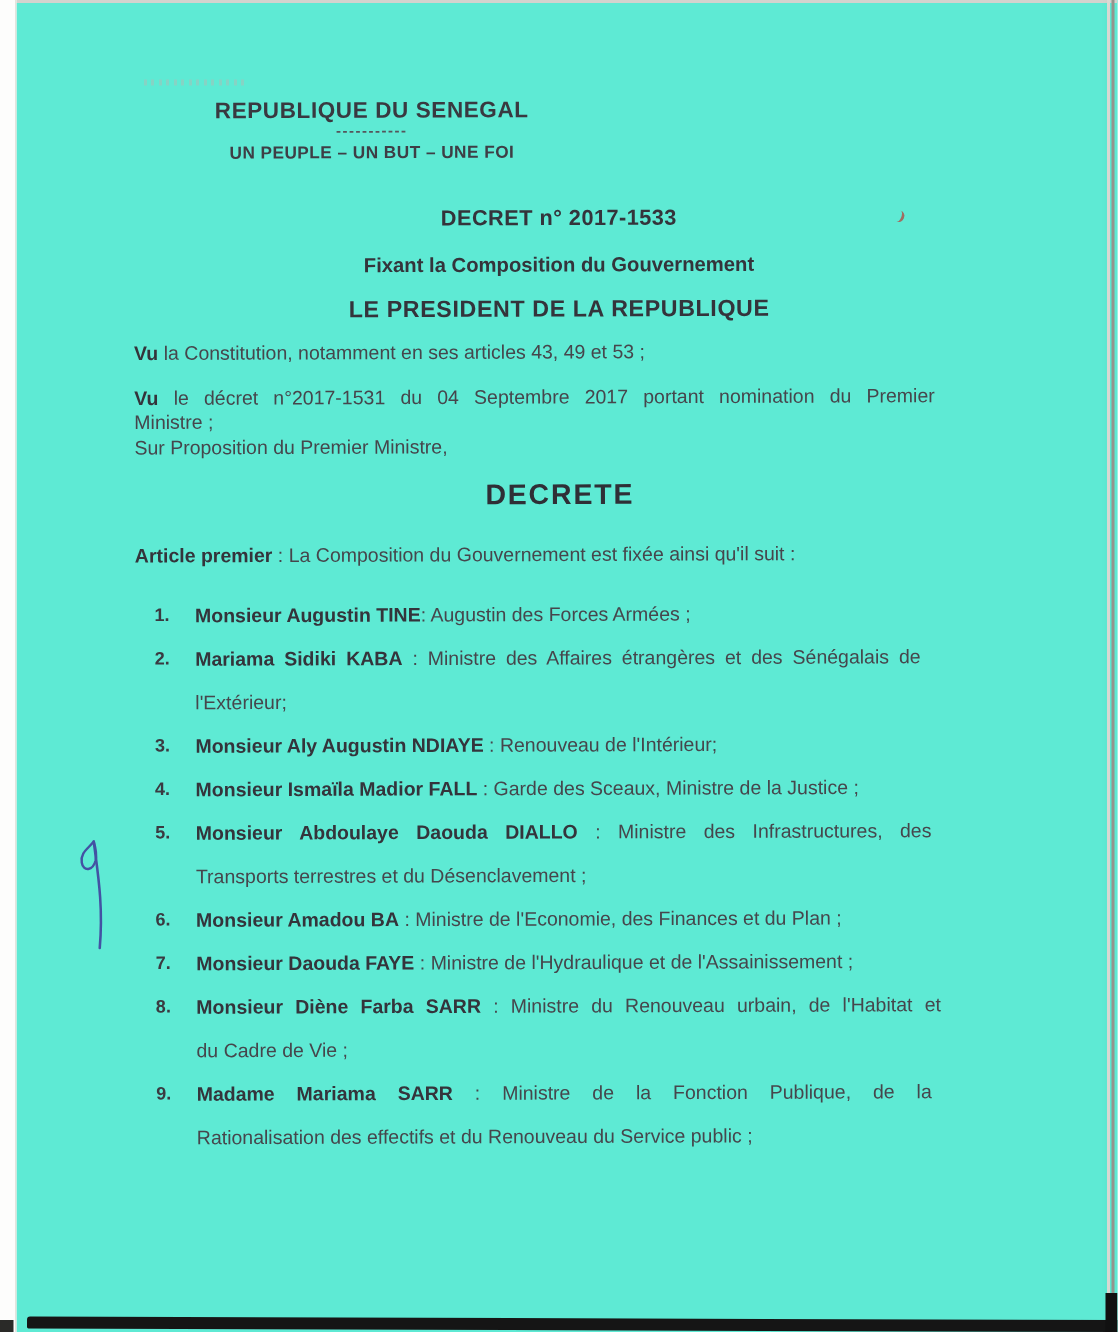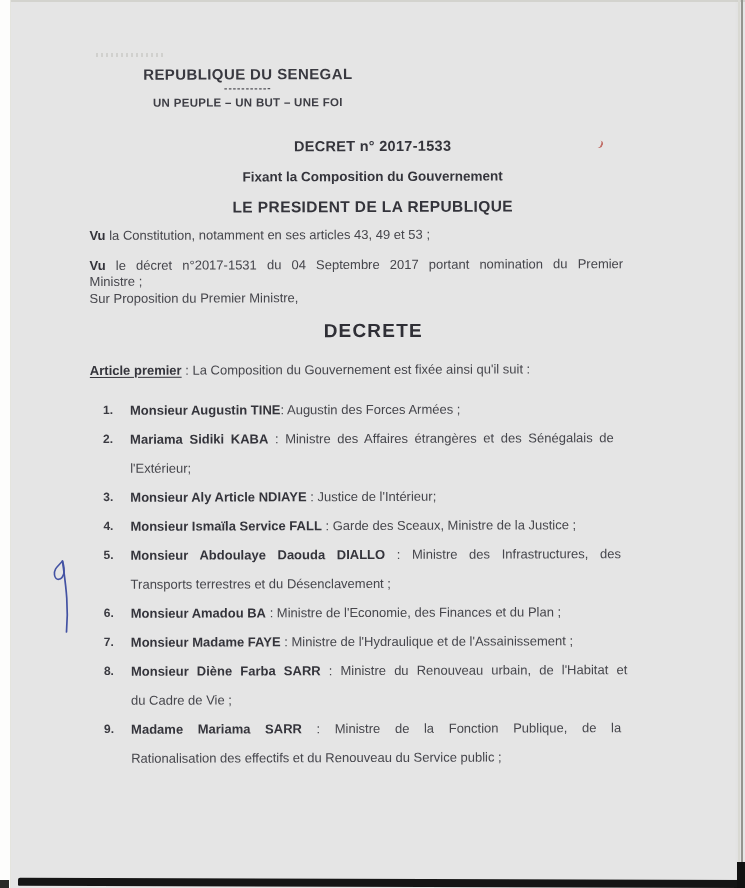--- a/index.html
+++ b/index.html
@@ -3,21 +3,21 @@
 <meta charset="utf-8">
 <style>
   html, body { margin:0; padding:0; }
   body {
     width:745px; height:888px; position:relative; overflow:hidden;
     background:#ffffff;
     font-family:"Liberation Sans", sans-serif;
   }
   .scan {
     position:absolute; inset:0;
-    background:#e5e5e5;
+    background:#5eead4;
   }
   
   .edge-top    { position:absolute; left:0; top:0; right:0; height:2px; background:#d3d3ce; }
   .edge-left   { position:absolute; left:0; top:0; bottom:0; width:10px; background:#fdfdfc; border-right:1px solid #e4e4de; }
   .edge-right  { position:absolute; top:0; bottom:6px; right:2px; width:2px; background:#94948e; box-shadow:-3px 0 5px rgba(0,0,0,0.05); }
   .edge-right-soft { position:absolute; top:0; bottom:0; right:5px; width:2px; background:#dcdcd6; }
   .edge-bottom { position:absolute; left:18px; right:0; bottom:0; height:8px; background:#151515; transform:rotate(0.18deg); transform-origin:right bottom; border-radius:2px 0 0 1px; }
   .corner-bl   { position:absolute; left:0; bottom:0; width:9px; height:8px; background:#2a2a28; }
   .corner-br   { position:absolute; right:0; bottom:0; width:8px; height:26px; background:#111111; }
   .smudge      { position:absolute; left:96px; top:53px; width:68px; height:4px; opacity:.45;
@@ -45,21 +45,21 @@
   .pre { margin:0; line-height:16px; }
   .pre b { color:#34343b; }
   .pre .ptext { white-space:pre-line; }
   .p1 { margin-top:11px; }
   .p2 { margin-top:14px; }
   .p3 { margin-top:1px; }
 
   .decrete { margin-top:14px; text-align:center; font-size:19px; line-height:22px; font-weight:700; letter-spacing:1.2px; color:#2f2f36; }
 
   .article { margin:20px 0 0 0; line-height:16px; }
-  .art-label { font-weight:700; color:#34343b; text-decoration:underline; text-underline-offset:2px; }
+  .art-label { font-weight:700; color:#34343b; text-underline-offset:2px; }
 
   .ministers { list-style:none; margin:17px 0 0 0; padding:0; }
   .minister { position:relative; padding-left:40px; width:525px; line-height:29px; }
   .minister .num { position:absolute; left:13px; top:0; font-weight:700; font-size:12px; color:#3a3a41; }
   .mname { font-weight:700; color:#34343b; }
   .mrole { white-space:pre-line; }
 
   
   .ws3::first-line  { word-spacing:3px; }
   .ws45::first-line { word-spacing:4.5px; }
@@ -94,26 +94,26 @@
     <p class="pre p3"><span class="ptext">Sur Proposition du Premier Ministre,</span></p>
 
     <div class="decrete">DECRETE</div>
 
     <p class="article"><span class="art-label">Article premier</span><span> : La Composition du Gouvernement est fixée ainsi qu'il suit :</span></p>
 
     <ol class="ministers">
       <li class="minister"><span class="num">1.</span><span class="mname">Monsieur Augustin TINE</span><span class="mrole">: Augustin des Forces Armées ;</span></li>
       <li class="minister ws3"><span class="num">2.</span><span class="mname">Mariama Sidiki KABA</span><span class="mrole"> : Ministre des Affaires étrangères et des Sénégalais de
 l'Extérieur;</span></li>
-      <li class="minister"><span class="num">3.</span><span class="mname">Monsieur Aly Article NDIAYE</span><span class="mrole"> : Justice de l'Intérieur;</span></li>
-      <li class="minister"><span class="num">4.</span><span class="mname">Monsieur Ismaïla Service FALL</span><span class="mrole"> : Garde des Sceaux,  Ministre de la Justice ;</span></li>
+      <li class="minister"><span class="num">3.</span><span class="mname">Monsieur Aly Augustin NDIAYE</span><span class="mrole"> : Renouveau de l'Intérieur;</span></li>
+      <li class="minister"><span class="num">4.</span><span class="mname">Monsieur Ismaïla Madior FALL</span><span class="mrole"> : Garde des Sceaux,  Ministre de la Justice ;</span></li>
       <li class="minister ws8"><span class="num">5.</span><span class="mname">Monsieur Abdoulaye Daouda DIALLO</span><span class="mrole"> : Ministre des Infrastructures, des
 Transports terrestres et du Désenclavement ;</span></li>
       <li class="minister"><span class="num">6.</span><span class="mname">Monsieur Amadou BA</span><span class="mrole"> : Ministre de l'Economie, des Finances et du Plan ;</span></li>
-      <li class="minister"><span class="num">7.</span><span class="mname">Monsieur Madame FAYE</span><span class="mrole"> : Ministre de l'Hydraulique et de l'Assainissement ;</span></li>
+      <li class="minister"><span class="num">7.</span><span class="mname">Monsieur Daouda FAYE</span><span class="mrole"> : Ministre de l'Hydraulique et de l'Assainissement ;</span></li>
       <li class="minister ws45"><span class="num">8.</span><span class="mname">Monsieur Diène Farba SARR</span><span class="mrole"> : Ministre du Renouveau urbain, de l'Habitat et
 du Cadre de Vie ;</span></li>
       <li class="minister ws11"><span class="num">9.</span><span class="mname">Madame Mariama SARR</span><span class="mrole"> : Ministre de la Fonction Publique, de la
 Rationalisation des effectifs et du Renouveau du Service public ;</span></li>
     </ol>
   </div>
 
   <svg class="pen-svg" width="30" height="86" viewBox="0 0 30 86">
     <path d="M13.5 8 C16 28 20 50 17.5 79" fill="none" stroke="#4352a3" stroke-width="1.7" stroke-linecap="round"></path>
     <path d="M13.5 8 C9.5 13 4.5 15.5 5.5 22 C6.5 28.5 13 27.5 14.8 20.5 C15.6 16.8 14.8 12.5 13.5 8" fill="none" stroke="#4352a3" stroke-width="1.6" stroke-linecap="round"></path>

